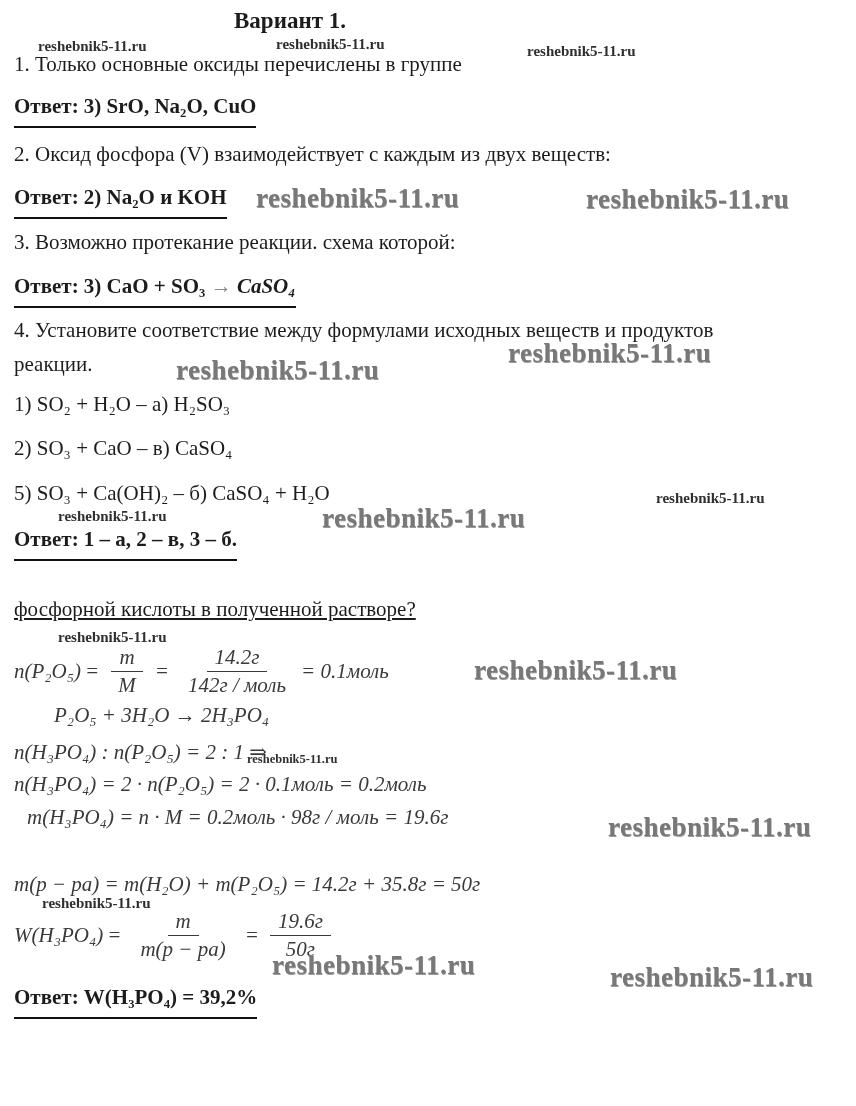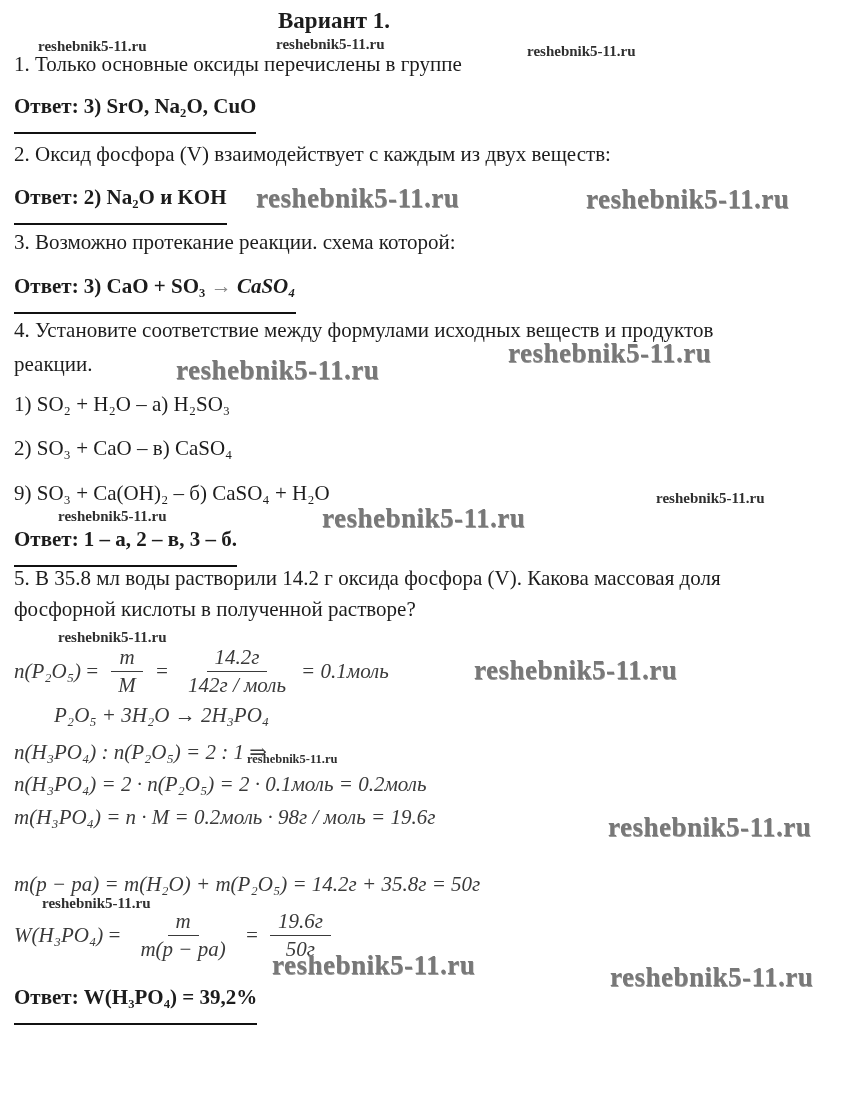--- a/index.html
+++ b/index.html
@@ -5,27 +5,27 @@
   html,body{margin:0;padding:0;background:#fff;}
   #page{
     position:relative;
     width:856px;height:1106px;
     background:#ffffff;
     font-family:"Liberation Serif","DejaVu Serif",serif;
     color:#1c1c1c;
     overflow:hidden;
   }
   .abs{position:absolute;white-space:nowrap;}
-  .title{font-size:23px;font-weight:bold;text-align:center;width:580px;left:0;padding-left:44px;}
+  .title{font-size:23px;font-weight:bold;text-align:center;width:580px;left:0;}
   .qtext{font-size:21px;}
   .answer{
     font-size:21px;font-weight:bold;
     display:inline-block;
     border-bottom:2.5px solid #111;
-    padding-bottom:13px;
+    padding-bottom:7px;
   }
   .arrow-light{color:#8a8a8a;font-weight:normal;}
   .italic-bold{font-style:italic;}
   
   .wm{font-weight:bold;pointer-events:none;}
   .wm-small{font-size:15px;color:#2f2f2f;}
   .wm-tiny{font-size:12.5px;color:#2f2f2f;}
   .wm-large{
     font-size:27px;color:#787878;
     text-shadow:0.5px 0.5px 0 #9a9a9a;
@@ -74,32 +74,31 @@
     <span class="answer"><span>Ответ: 3) CaO + SO₃ </span><span class="arrow-light">→</span><span class="italic-bold"> CaSO₄</span></span>
   </div>
 
   <div class="abs qtext" style="left:14px;top:318px;">4. Установите соответствие между формулами исходных веществ и продуктов</div>
   <div class="abs qtext" style="left:14px;top:352px;">реакции.</div>
   <span class="abs wm wm-large" style="left:508px;top:338px;">reshebnik5-11.ru</span>
   <span class="abs wm wm-large" style="left:176px;top:355px;">reshebnik5-11.ru</span>
 
   <div class="abs qtext" style="left:14px;top:392px;">1) SO₂ + H₂O – а) H₂SO₃</div>
   <div class="abs qtext" style="left:14px;top:436px;">2) SO₃ + CaO – в) CaSO₄</div>
-  <div class="abs qtext" style="left:14px;top:481px;">9) SO₃ + Ca(OH)₂ – б) CaSO₄ + H₂O</div>
+  <div class="abs qtext" style="left:14px;top:481px;">5) SO₃ + Ca(OH)₂ – б) CaSO₄ + H₂O</div>
 
   <span class="abs wm wm-small" style="left:656px;top:490px;">reshebnik5-11.ru</span>
   <span class="abs wm wm-small" style="left:58px;top:508px;">reshebnik5-11.ru</span>
   <span class="abs wm wm-large" style="left:322px;top:503px;">reshebnik5-11.ru</span>
 
   <div class="abs" style="left:14px;top:527px;">
     <span class="answer">Ответ: 1 – а, 2 – в, 3 – б.</span>
   </div>
 
-  <div class="abs qtext" style="left:14px;top:566px;">5. В 35.8 мл воды растворили 14.2 г оксида фосфора (V). Какова массовая доля</div>
-  <div class="abs qtext" style="left:14px;top:597px;">фосфорной кислоты в полученной растворе?</div>
+  <div class="abs qtext" style="left:14px;top:597px;text-decoration:underline;">фосфорной кислоты в полученной растворе?</div>
 
   <span class="abs wm wm-small" style="left:58px;top:629px;">reshebnik5-11.ru</span>
 
   <div class="abs formula" style="left:14px;top:644px;height:54px;">
     <span>n(P₂O₅)</span>
     <span class="feq">=</span>
     <span class="frac">
       <span class="num">m</span>
       <span class="den">M</span>
     </span>
@@ -110,21 +109,21 @@
     </span>
     <span>= 0.1моль</span>
   </div>
   <span class="abs wm wm-large" style="left:474px;top:655px;">reshebnik5-11.ru</span>
 
   <div class="abs formula" style="left:14px;top:703px;margin-left:40px;">P₂O₅ + 3H₂O → 2H₃PO₄</div>
   <div class="abs formula" style="left:14px;top:740px;">n(H₃PO₄) : n(P₂O₅) = 2 : 1 ⇒</div>
   <span class="abs wm wm-tiny" style="left:247px;top:752px;">reshebnik5-11.ru</span>
 
   <div class="abs formula" style="left:14px;top:772px;">n(H₃PO₄) = 2 · n(P₂O₅) = 2 · 0.1моль = 0.2моль</div>
-  <div class="abs formula" style="left:14px;top:805px;">m(H₃PO₄) = n · M = 0.2моль · 98г / моль = 19.6г</div>
+  <div class="abs formula" style="left:27px;top:805px;">m(H₃PO₄) = n · M = 0.2моль · 98г / моль = 19.6г</div>
   <span class="abs wm wm-large" style="left:608px;top:812px;">reshebnik5-11.ru</span>
 
   <div class="abs formula" style="left:14px;top:872px;text-align:right;">m(p − pa) = m(H₂O) + m(P₂O₅) = 14.2г + 35.8г = 50г</div>
   <span class="abs wm wm-small" style="left:42px;top:895px;">reshebnik5-11.ru</span>
 
   <div class="abs formula" style="left:14px;top:907px;height:56px;">
     <span>W(H₃PO₄)</span>
     <span class="feq">=</span>
     <span class="frac">
       <span class="num">m</span>

